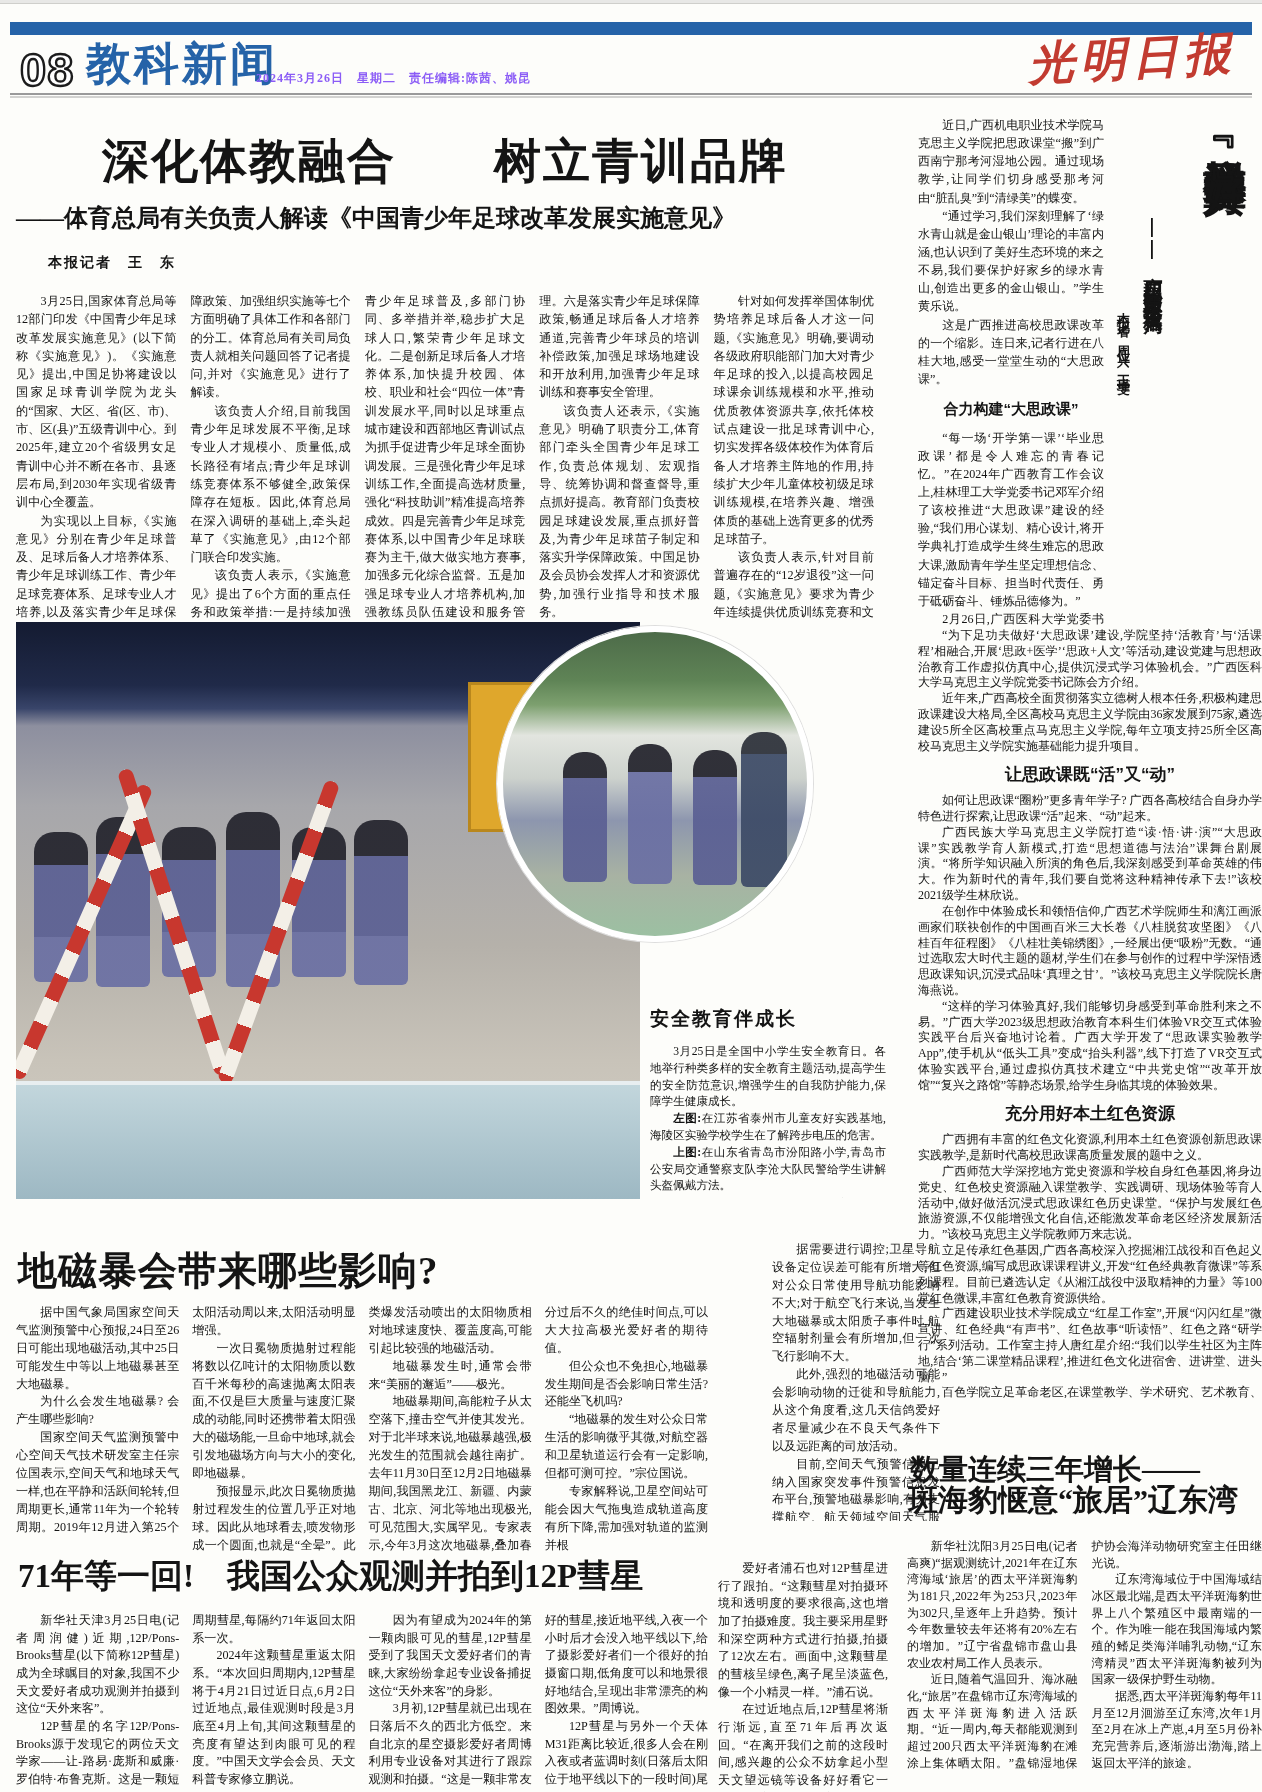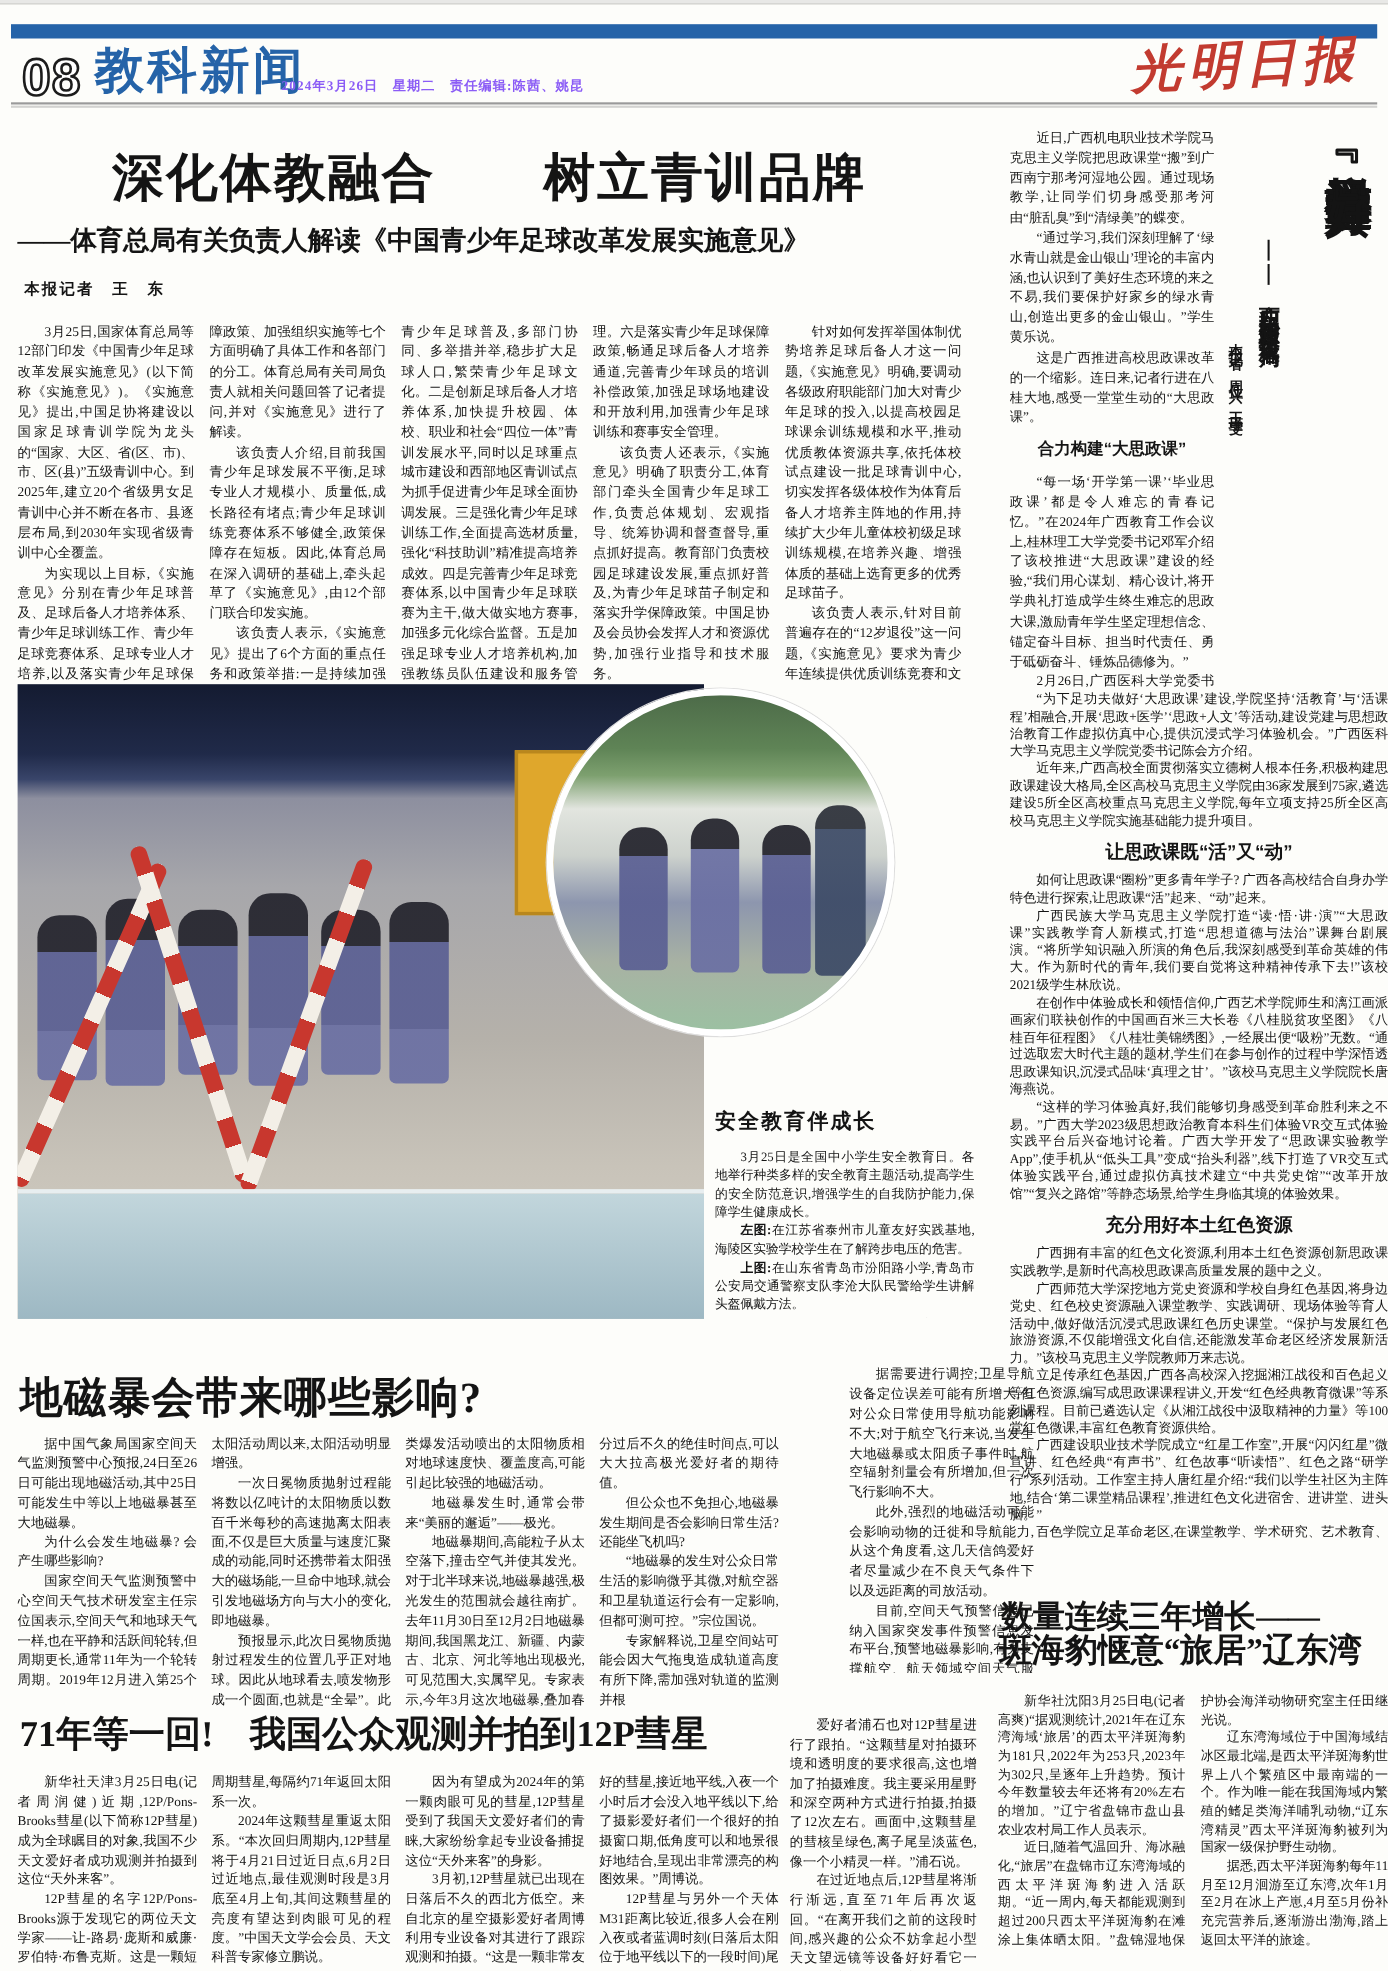--- a/index.html
+++ b/index.html
@@ -20,21 +20,21 @@
   .header-rule{position:absolute;left:10px;top:89px;width:1242px;height:5px;
             border-top:2px solid #9a9a9a;border-bottom:2px solid #d2d2d0;}
   
   .flow p{margin:0;text-indent:2em;text-align:justify;}
   .flow .subhead{font-family:"Liberation Sans",sans-serif;font-weight:bold;text-align:center;
             font-size:17px;margin:10px 0 8px;text-indent:0;}
   
   .a1-headline{position:absolute;left:16px;top:126px;width:858px;text-align:center;
             font-size:47px;font-weight:bold;letter-spacing:2px;white-space:nowrap;}
   .a1-sub{position:absolute;left:16px;top:198px;width:858px;font-size:24px;font-weight:bold;}
-  .a1-byline{position:absolute;left:22px;top:250px;font-size:14px;font-weight:bold;letter-spacing:2px;}
+  .a1-byline{position:absolute;left:48px;top:250px;font-size:14px;font-weight:bold;letter-spacing:2px;}
   .a1-body{position:absolute;left:16px;top:288px;width:858px;height:330px;overflow:hidden;
             column-count:5;column-gap:14px;column-fill:auto;font-size:12.2px;line-height:1.5;}
   
   .photo-main{position:absolute;left:16px;top:618px;width:624px;height:577px;overflow:hidden;
       background:linear-gradient(180deg,#141b31 0%,#202a49 11%,#39456a 15%,#8d8f9f 18%,
                  #a7a7ab 32%,#b5b1aa 56%,#c8c3b9 76%,#d5d1c7 100%);}
   .stripe{position:absolute;width:15px;height:320px;
       background:repeating-linear-gradient(180deg,#c8372e 0 26px,#f3efe7 26px 52px);border-radius:7px;}
   .figure{position:absolute;width:54px;height:150px;border-radius:20px 20px 6px 6px;
       background:linear-gradient(180deg,#23232c 0 22%,#5a5f93 22% 70%,#6a6fa3 70% 100%);opacity:.92;}

